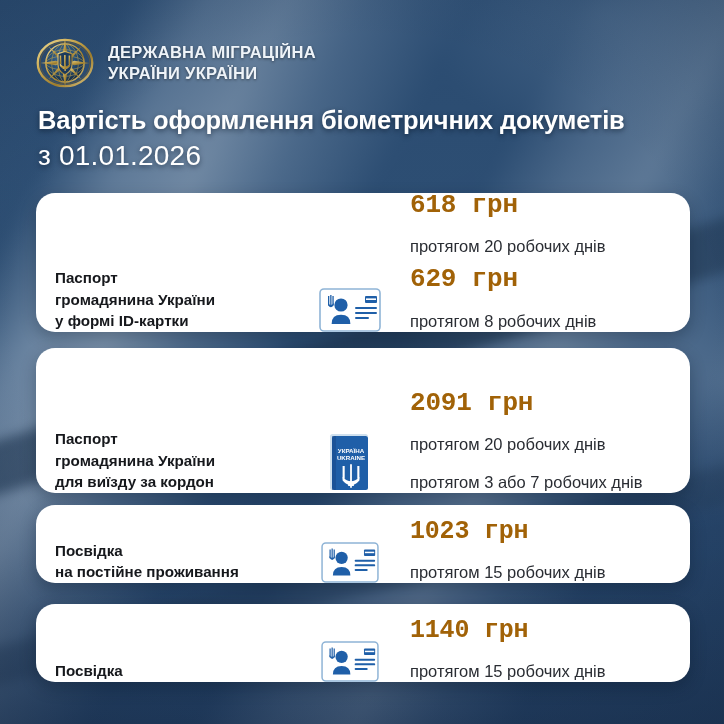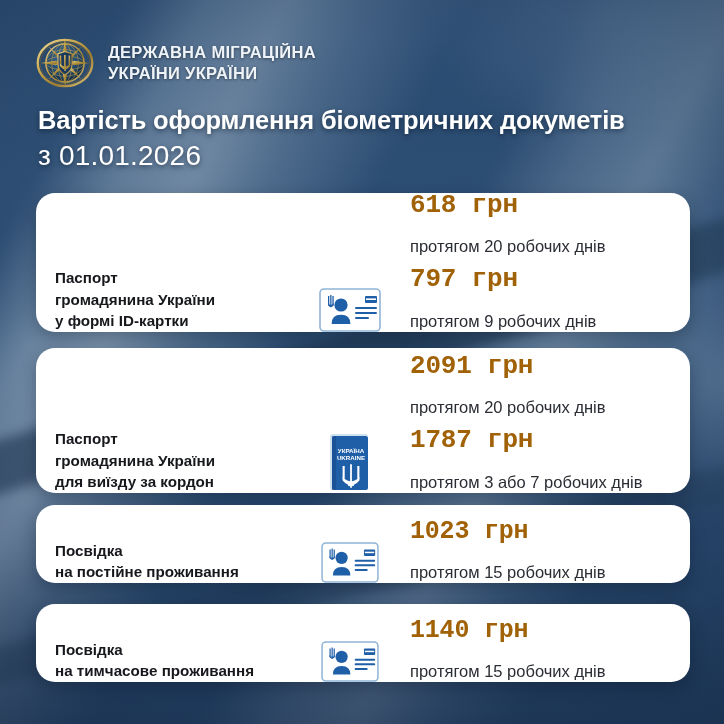--- a/index.html
+++ b/index.html
@@ -287,22 +287,22 @@
           <rect x="36" y="29" width="14" height="2.1" rx="1"></rect>
         </g>
       </svg>
     </div>
     <div class="card-prices">
       <div class="price-row">
         <div class="price-amount">618 грн</div>
         <div class="price-term">протягом 20 робочих днів</div>
       </div>
       <div class="price-row">
-        <div class="price-amount">797 грн</div>
-        <div class="price-term">протягом 9 робочих днів</div>
+        <div class="price-amount">629 грн</div>
+        <div class="price-term">протягом 8 робочих днів</div>
       </div>
     </div>
   </div>
 
   <div class="card c2">
     <div class="card-label">
       <div>Паспорт</div>
       <div>громадянина України</div>
       <div>для виїзду за кордон</div>
     </div>
@@ -321,21 +321,20 @@
           <rect x="-3.1" y="8" width="6.2" height="1.9" rx="0.9"></rect>
         </g>
       </svg>
     </div>
     <div class="card-prices">
       <div class="price-row">
         <div class="price-amount">2091 грн</div>
         <div class="price-term">протягом 20 робочих днів</div>
       </div>
       <div class="price-row">
-        <div class="price-amount">1787 грн</div>
         <div class="price-term">протягом 3 або 7 робочих днів</div>
       </div>
     </div>
   </div>
 
   <div class="card c3">
     <div class="card-label">
       <div>Посвідка</div>
       <div>на постійне проживання</div>
     </div>
@@ -363,21 +362,20 @@
       <div class="price-row">
         <div class="price-amount">1023 грн</div>
         <div class="price-term">протягом 15 робочих днів</div>
       </div>
     </div>
   </div>
 
   <div class="card c4">
     <div class="card-label">
       <div>Посвідка</div>
-      <div>на тимчасове проживання</div>
     </div>
     <div class="card-icon">
       <svg width="58" height="41" viewBox="0 0 62 44">
         <rect x="1" y="1" width="60" height="42" rx="4" fill="#ffffff" stroke="#8fb4d6" stroke-width="1.6"></rect>
         <g fill="#1f5fa8">
           <path d="M9 8 h1.3 v8 q0 1.7 -.65 1.7 q-.65 0 -.65 -1.7 Z"></path>
           <path d="M13.4 8 h1.3 v8 q0 1.7 -.65 1.7 q-.65 0 -.65 -1.7 Z"></path>
           <path d="M11.2 7 h1.3 v11 h-1.3 Z"></path>
           <path d="M9 15 q2.85 4 5.7 0 v2 q-2.85 4.6 -5.7 0 Z"></path>
         </g>

